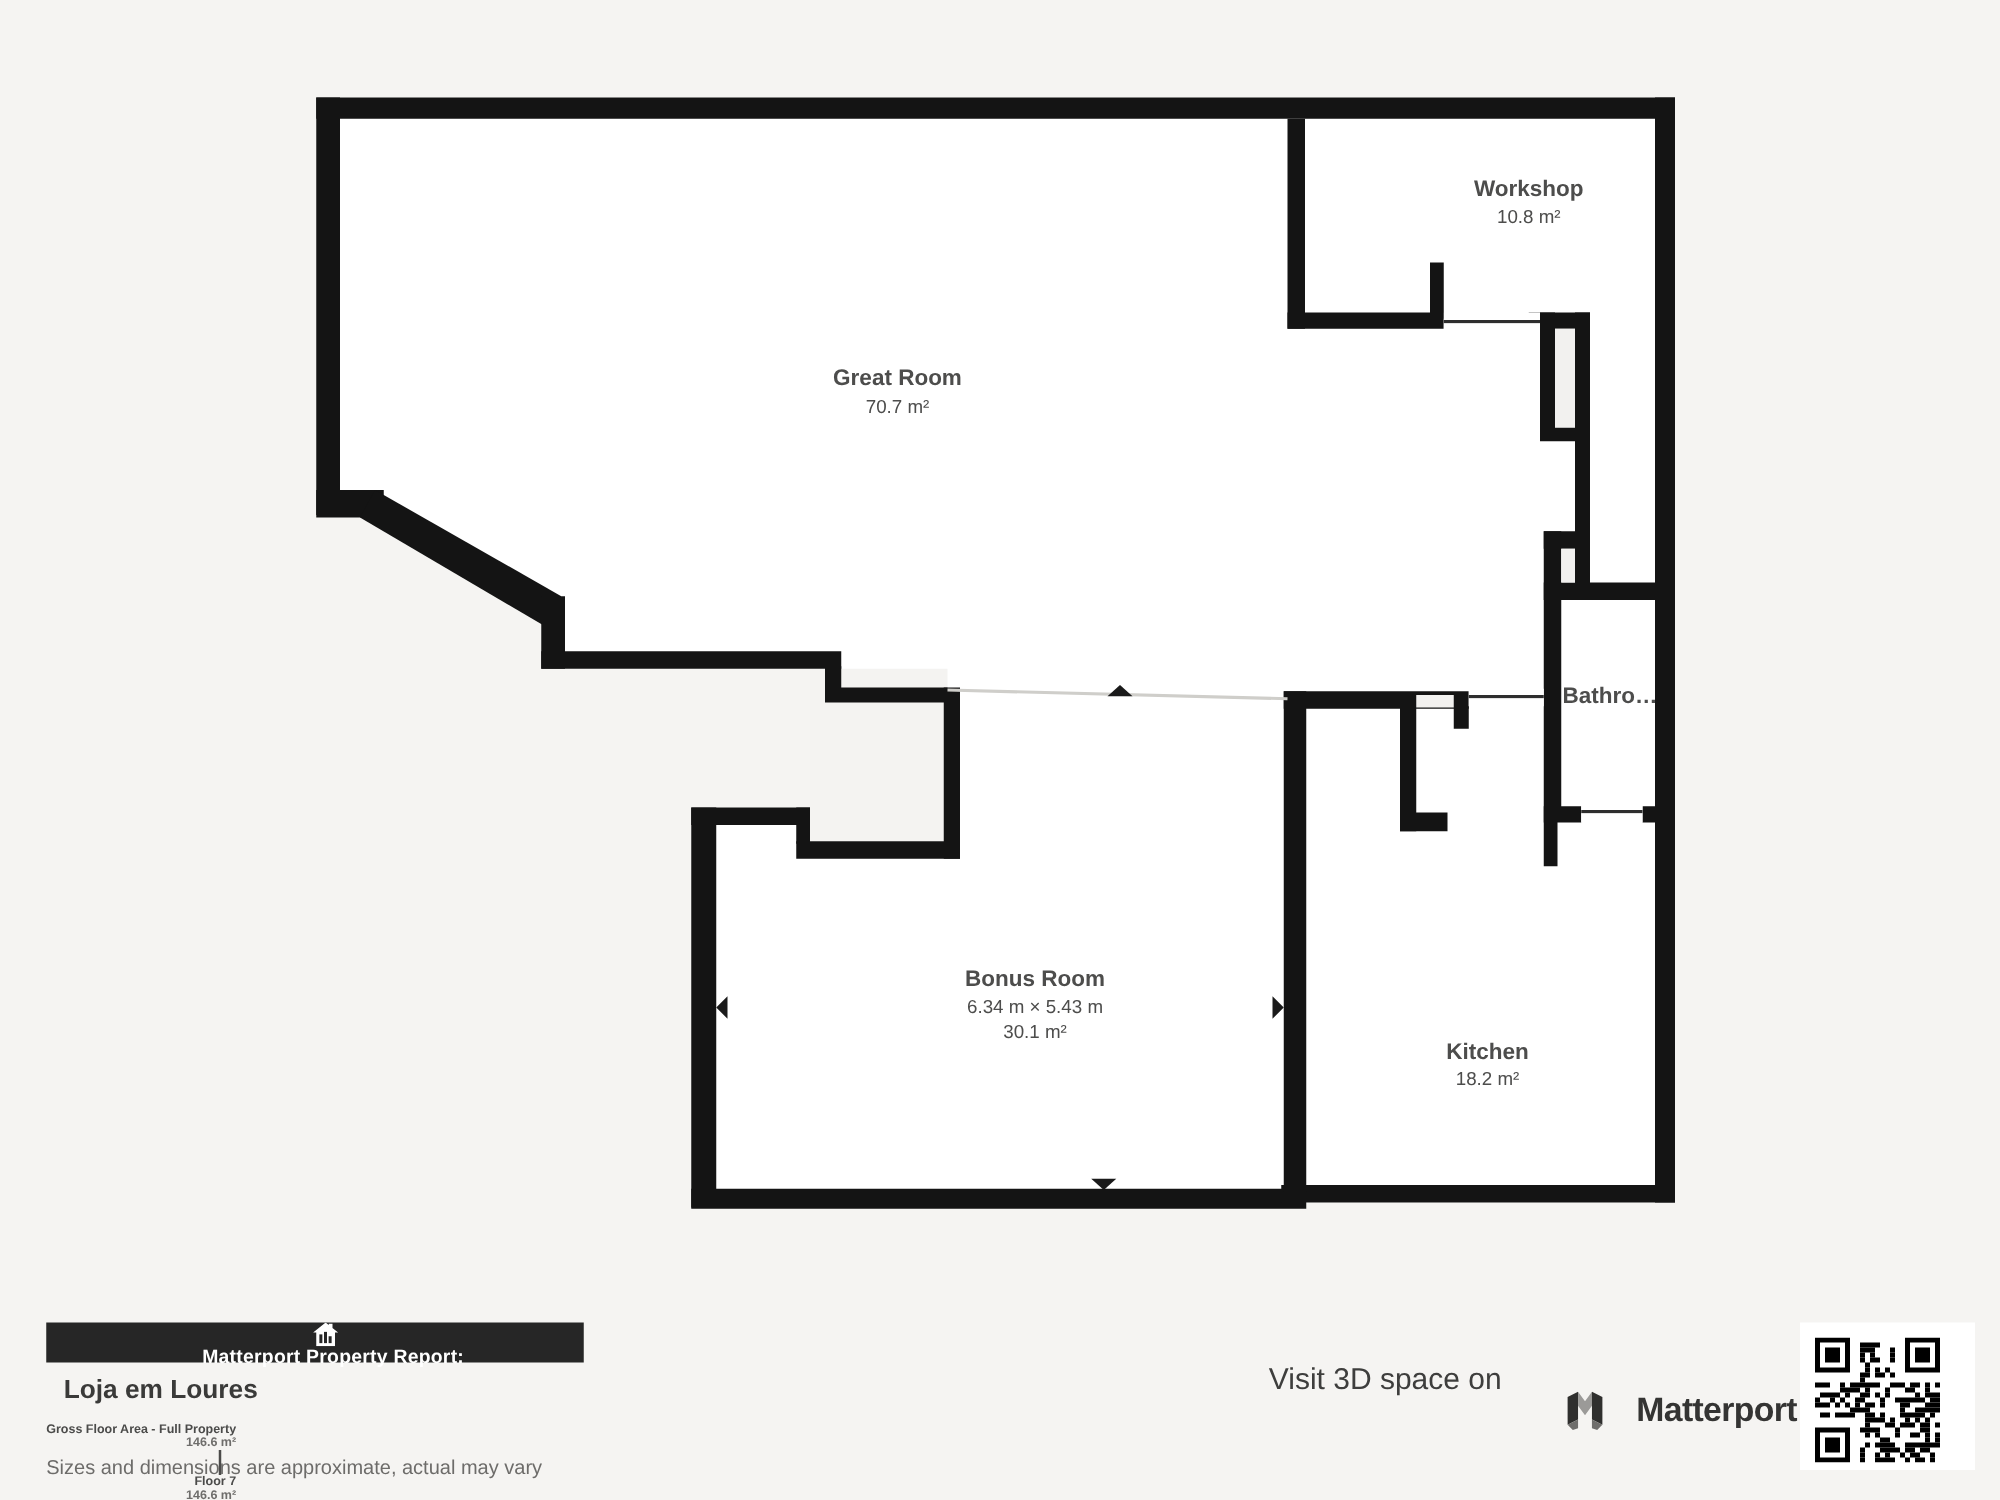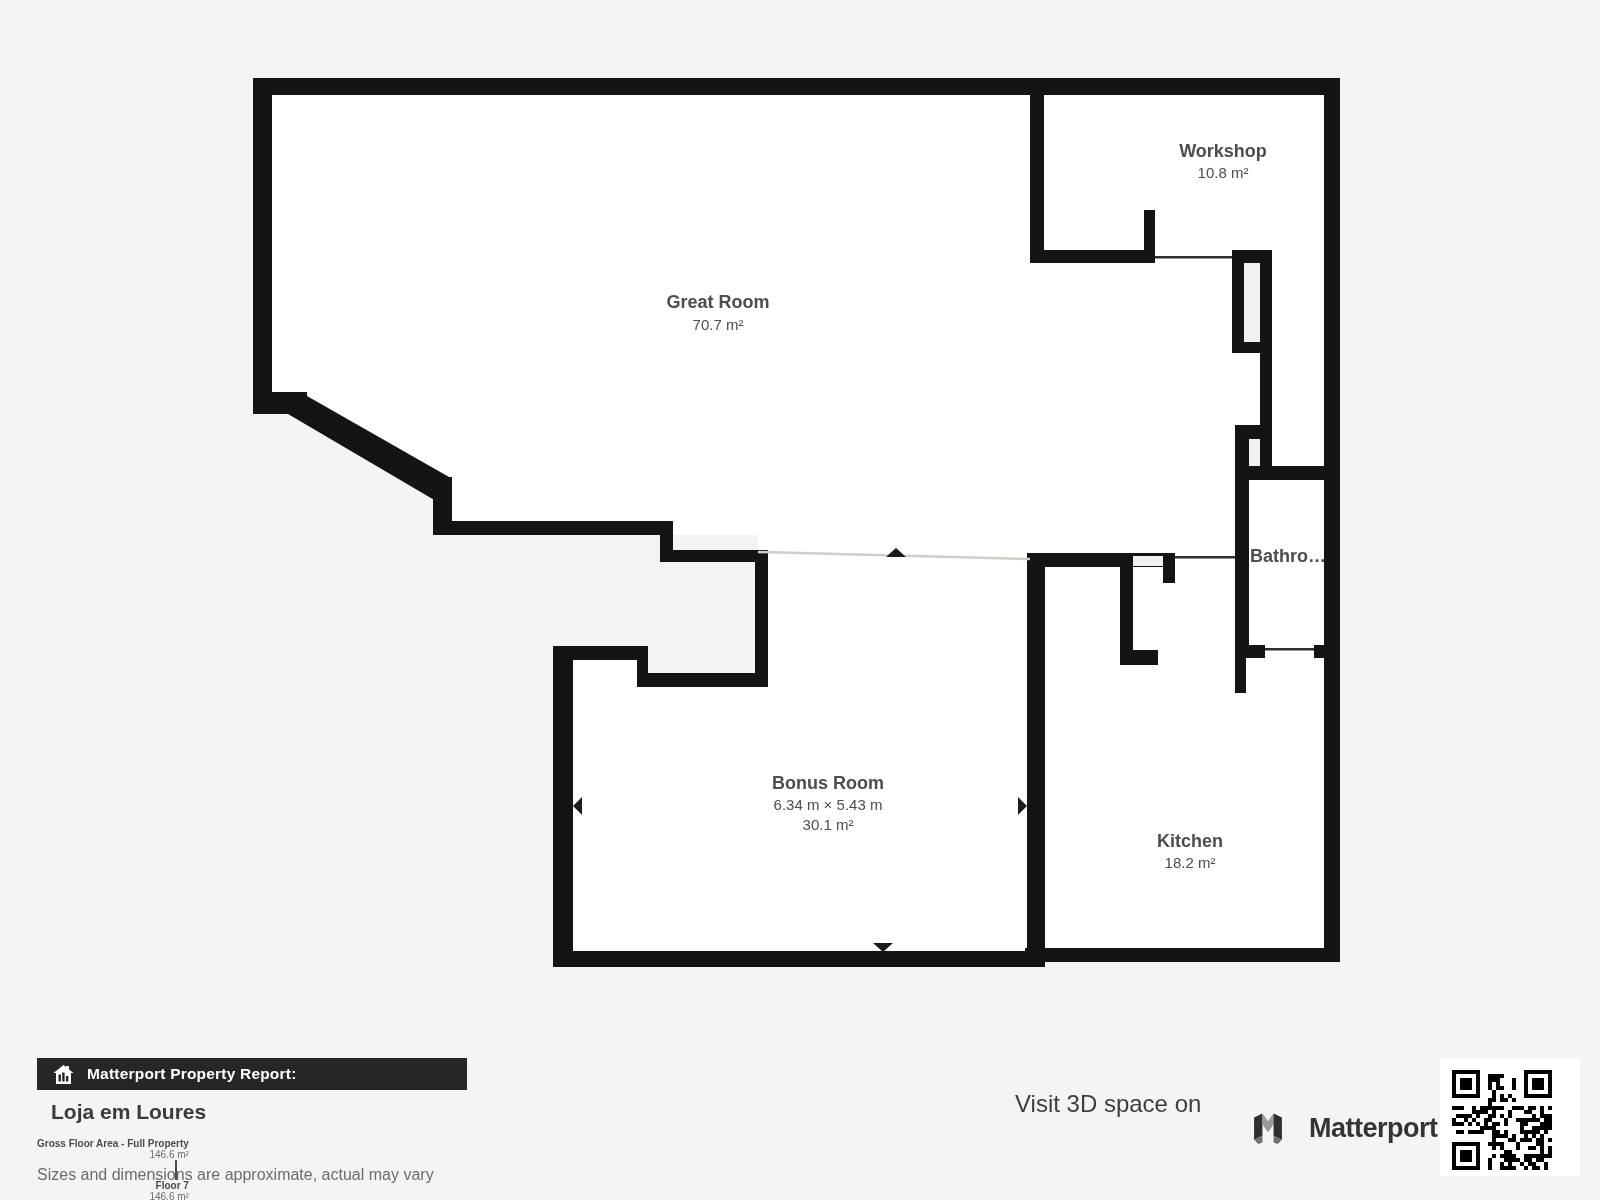--- a/index.html
+++ b/index.html
@@ -9,33 +9,33 @@
     font-family:"Liberation Sans", sans-serif;
   }
   
   #plan{position:absolute;left:0;top:0;}
   .room-title{font-weight:bold;font-size:18px;fill:#4d4d4c;}
   .room-sub{font-size:15px;fill:#4d4d4c;}
   
   .report-bar{
     position:absolute;left:37px;top:1058px;width:430px;height:32px;
     background:#262626;display:flex;align-items:center;box-sizing:border-box;
-    padding-left:16px;color:#ffffff;
+    padding-left:16px;color:#ffffff;flex-direction:column;
   }
   .report-bar-label{font-size:15.5px;font-weight:bold;margin-left:13px;letter-spacing:.2px;}
   .property-name{
     position:absolute;left:37px;top:1100px;font-size:21px;font-weight:bold;color:#3a3a39;margin-left:14px;
   }
   .area-line{
     position:absolute;left:37px;top:1138px;font-size:10px;color:#6e6d6b;
     display:flex;align-items:flex-end;white-space:nowrap;flex-direction:column;
   }
   .area-line b{color:#4b4b4a;font-weight:bold;}
   .area-sep{display:inline-block;width:2px;height:20px;background:#4b4b4a;margin:0 12px;}
-  .val{margin-left:0;}
+  .val{margin-left:0;font-weight:bold;}
   .disclaimer{
     position:absolute;left:37px;top:1166px;font-size:16px;color:#6d6c6a;
   }
   
   .visit-label{
     position:absolute;left:1015px;top:1090px;width:400px;text-align:left;
     font-size:24px;color:#3e3e3d;
   }
   .mp-logo-row{
     position:absolute;left:1251px;top:1112px;display:flex;align-items:center;

